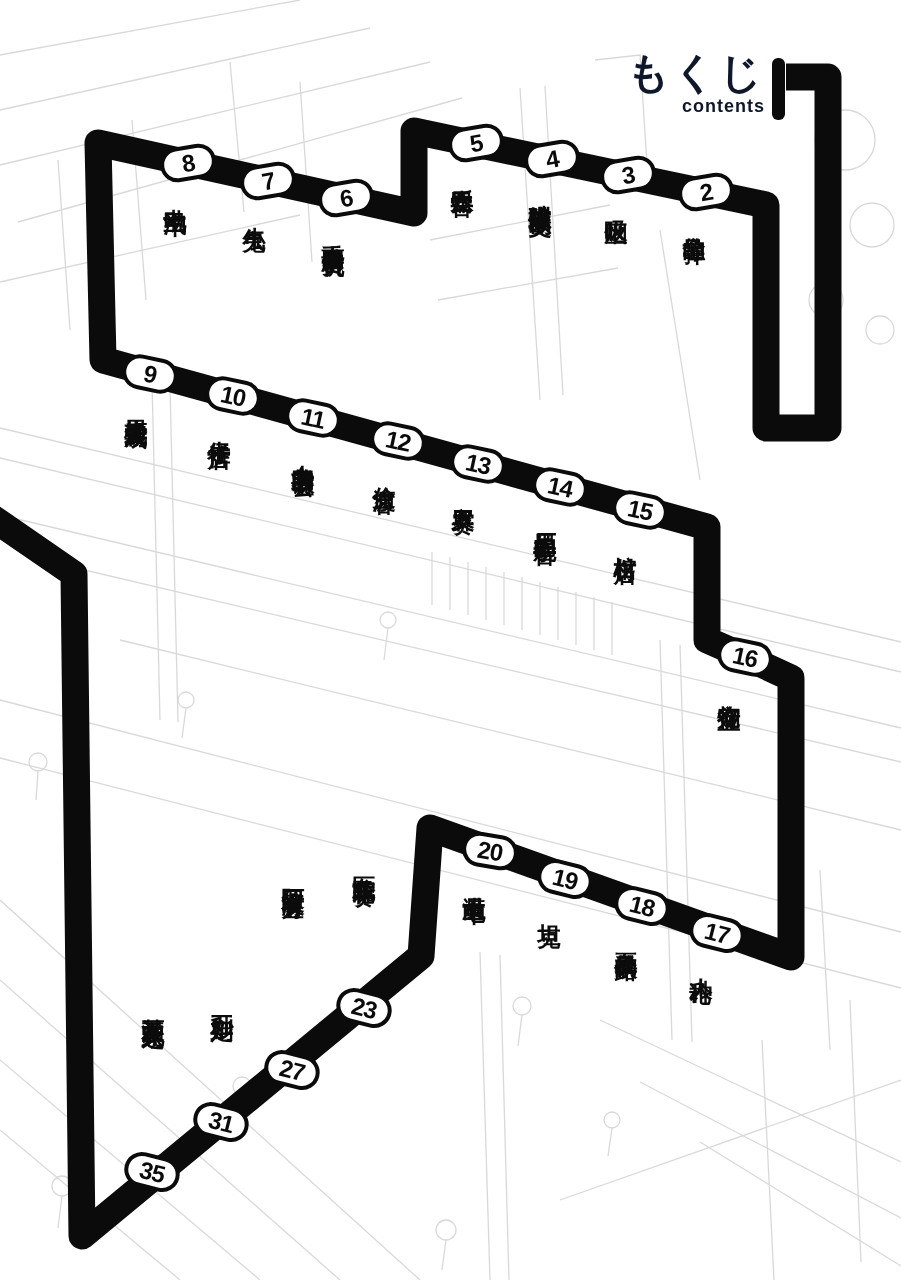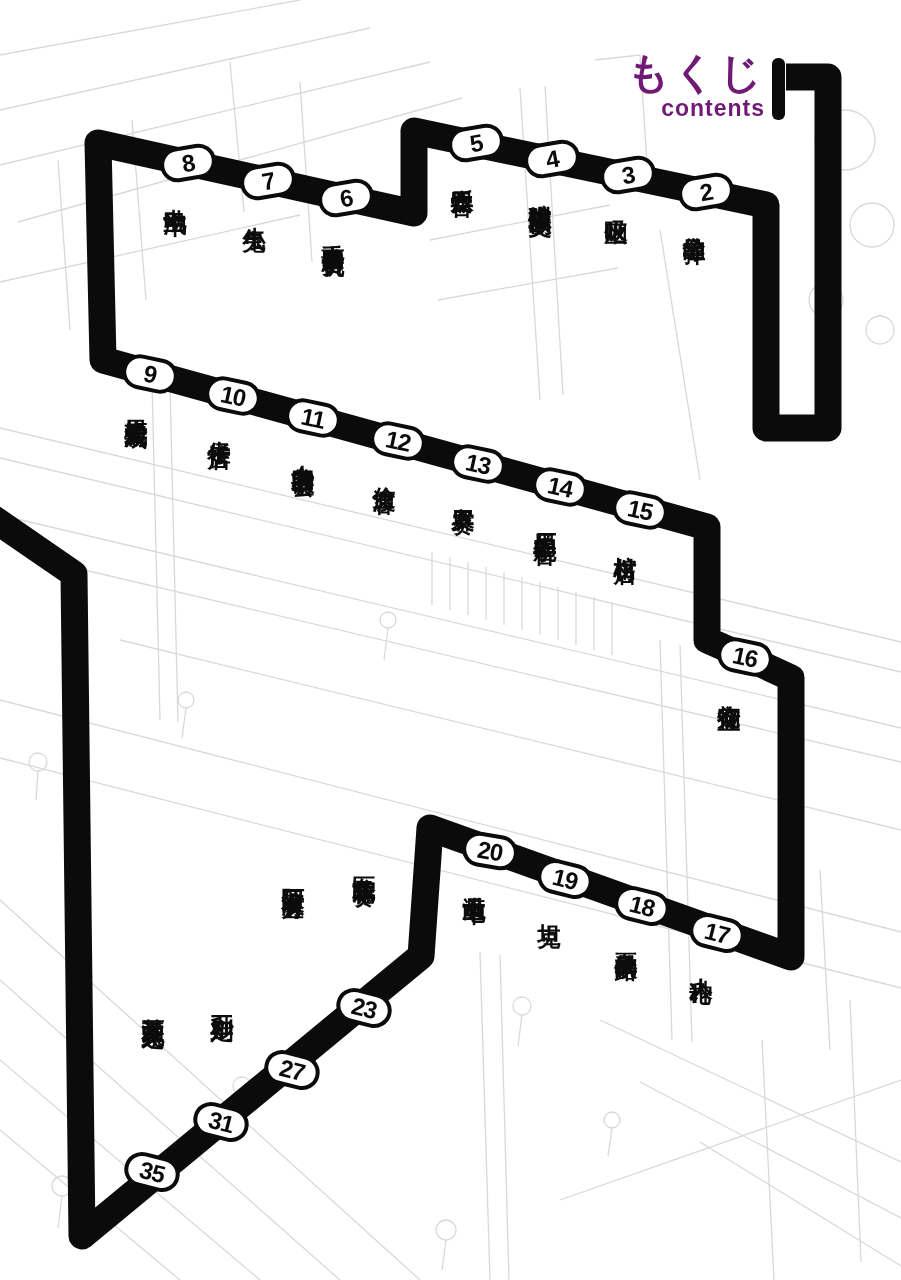--- a/index.html
+++ b/index.html
@@ -1,23 +1,23 @@
 <!DOCTYPE html>
 <html><head>
 <meta charset="utf-8">
 <style>
   html,body{margin:0;padding:0;}
   body{width:901px;height:1280px;overflow:hidden;background:#ffffff;
        font-family:"Liberation Sans","DejaVu Sans",sans-serif;}
   .page{position:relative;width:901px;height:1280px;background:#ffffff;overflow:hidden;}
   svg.layer{position:absolute;left:0;top:0;}
   
-  .header{position:absolute;top:52px;right:136px;text-align:right;color:#701a75;}
+  .header{position:absolute;top:52px;right:136px;text-align:right;color:#0f172a;}
   .header .title{font-size:42px;font-weight:700;letter-spacing:3px;line-height:1;}
-  .header .subtitle{font-size:23px;font-weight:700;letter-spacing:1px;line-height:1;margin-top:3px;}
+  .header .subtitle{font-size:18px;font-weight:700;letter-spacing:1px;line-height:1;margin-top:3px;}
   
   .station{position:absolute;box-sizing:border-box;width:56px;height:35px;
            background:#ffffff;border:4px solid #0b0b0b;border-radius:999px;
            display:flex;align-items:center;justify-content:center;
            font-weight:700;font-size:24px;letter-spacing:-1px;color:#0b0b0b;line-height:1;}
   
   .vlabel{position:absolute;writing-mode:vertical-rl;text-orientation:upright;
           white-space:nowrap;font-weight:700;font-size:23px;line-height:1;
           letter-spacing:1.5px;color:#0c0c0c;}
 </style>

